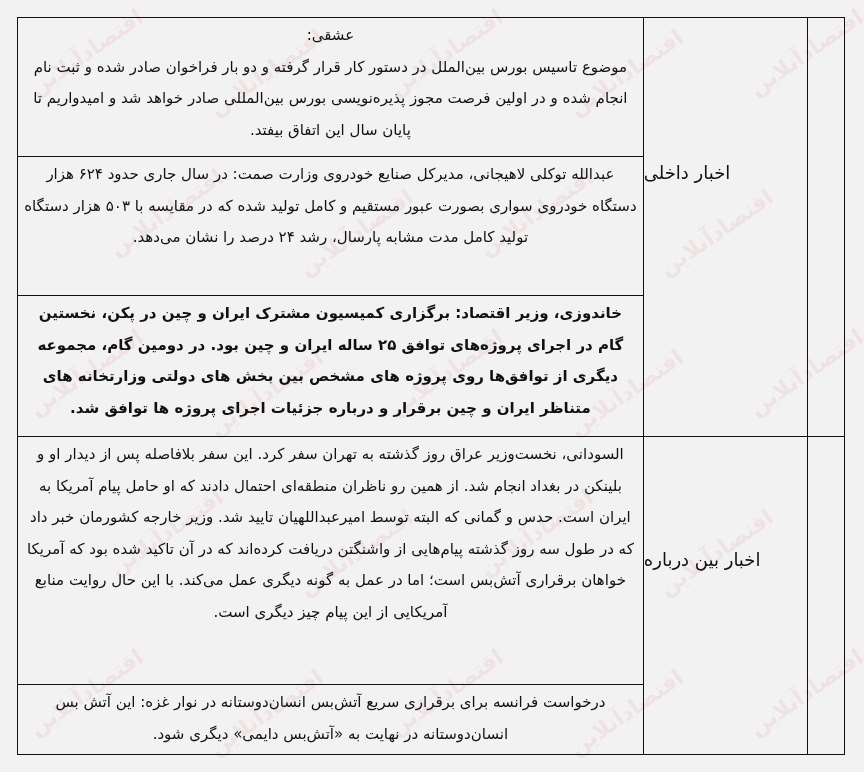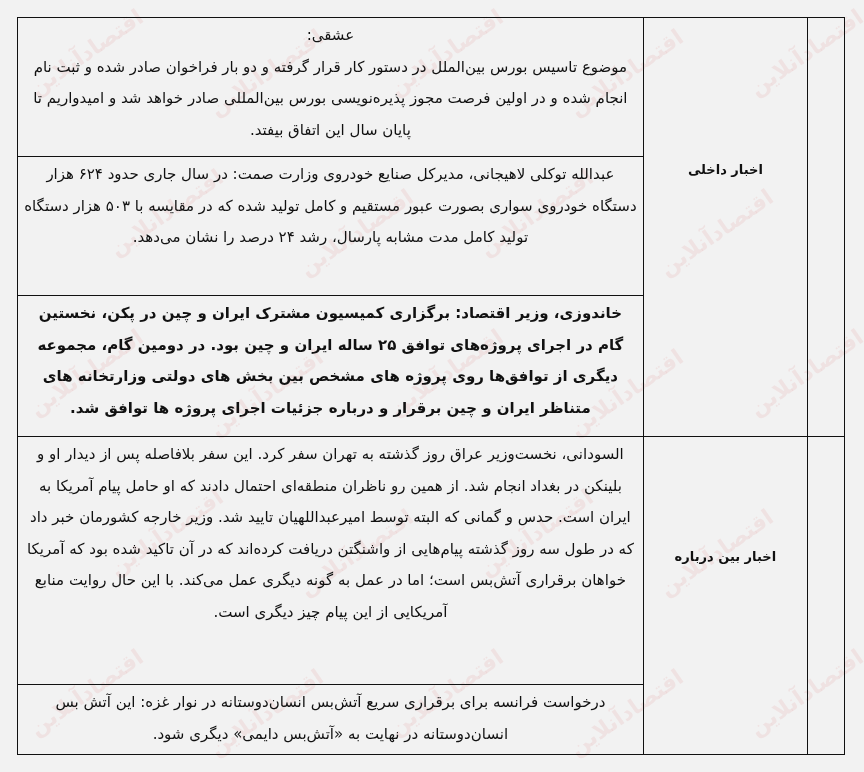--- a/index.html
+++ b/index.html
@@ -42,24 +42,23 @@
     }
     .news-table td {
       border: 1.5px solid #111;
       padding: 0;
       color: #111;
     }
     .col-empty { width: 37px; }
     .col-cat { width: 164px; }
     .col-body { width: 625px; }
     .cat-cell {
-      text-align: center;
+      text-align: left;
       vertical-align: top;
-      font-size: 13px;
-      font-weight: bold;
+      font-size: 18px;
     }
     .cat-label {
       display: block;
     }
     .body-cell {
       vertical-align: top;
       text-align: center;
       font-size: 15px;
       line-height: 31.5px;
       padding: 2px 6px 4px 6px !important;

